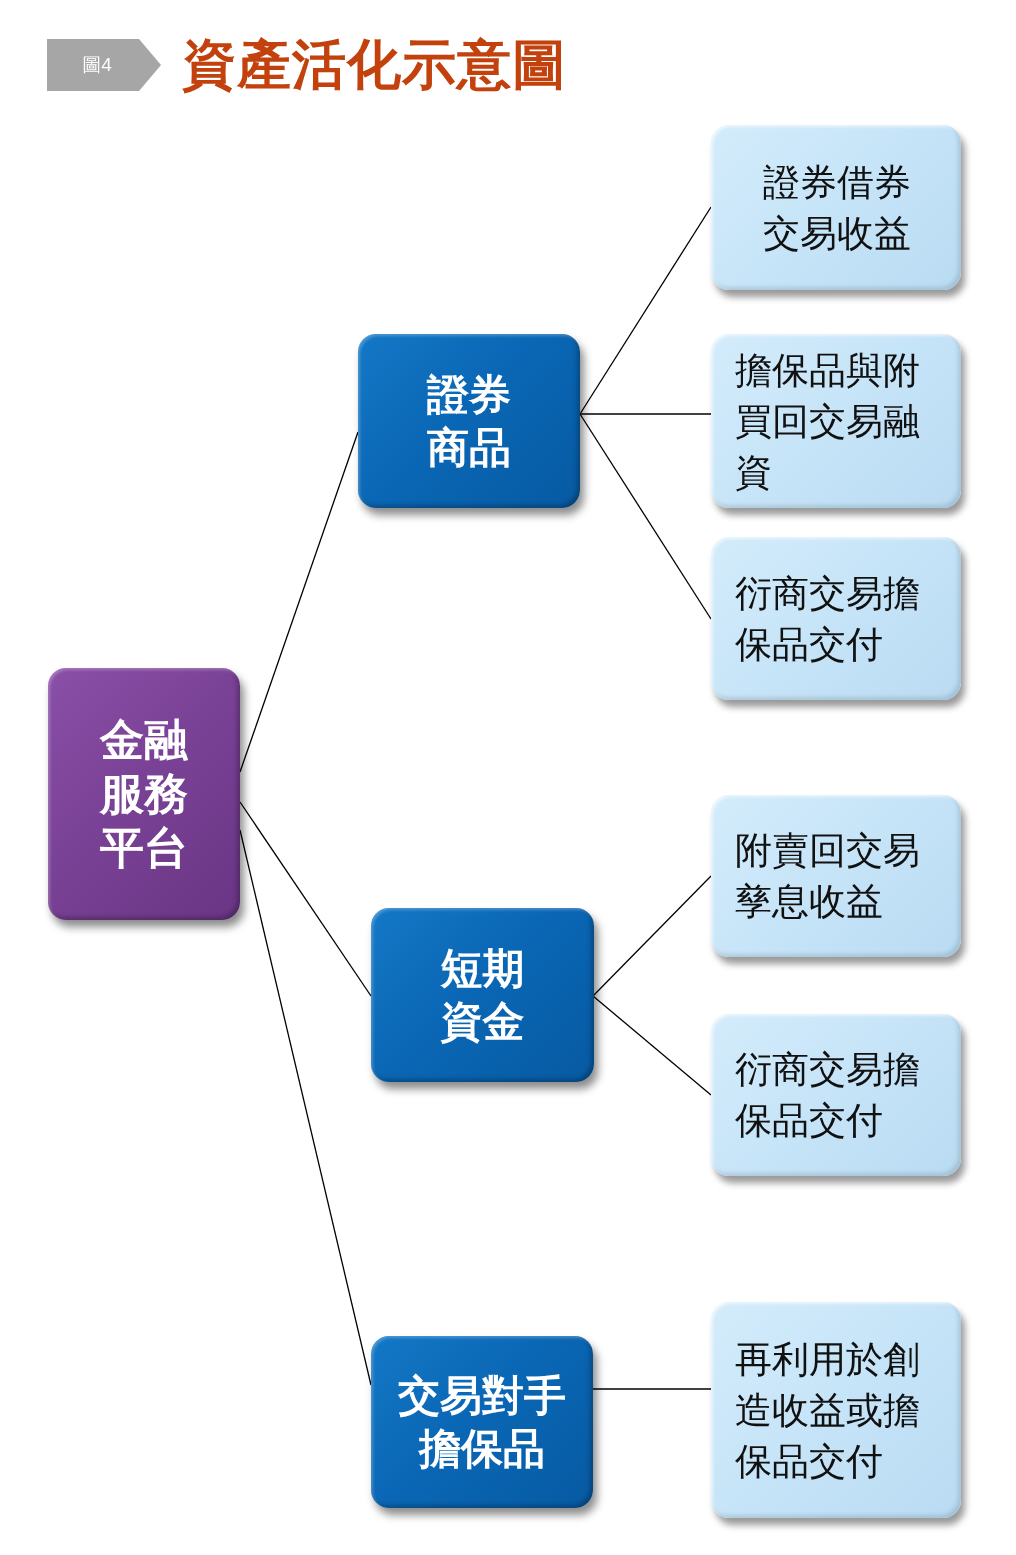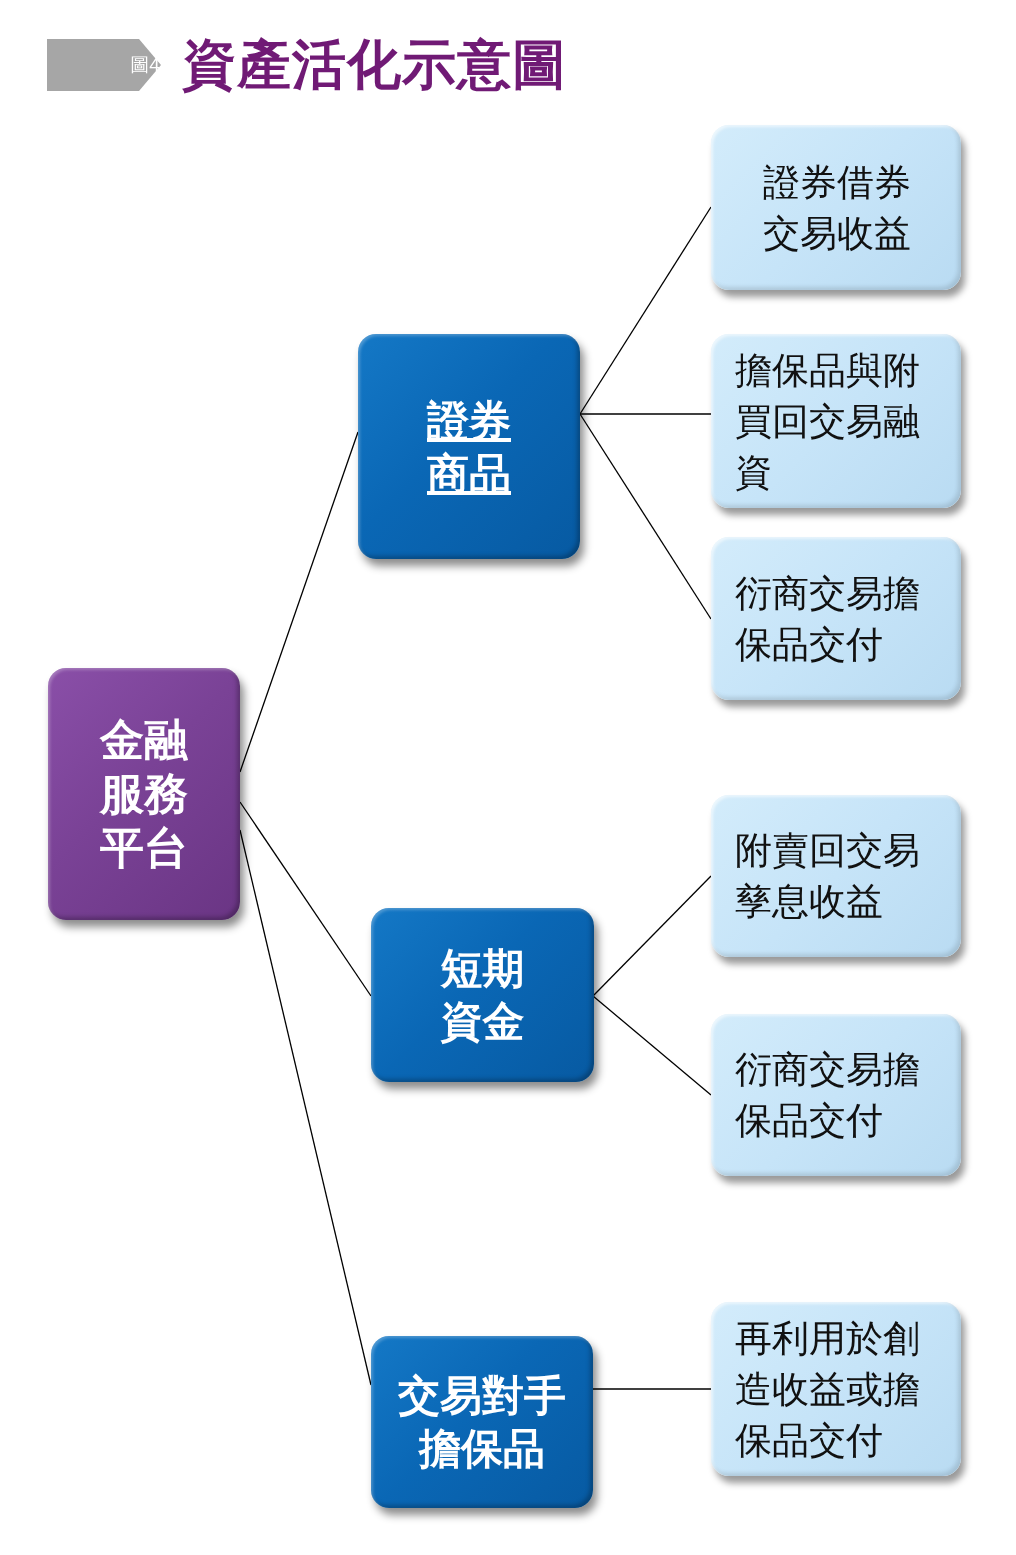--- a/index.html
+++ b/index.html
@@ -2,24 +2,24 @@
 <html><head>
 <meta charset="utf-8">
 <style>
   html, body { margin:0; padding:0; background:#ffffff; }
   body { width:1016px; height:1555px; position:relative; overflow:hidden;
          font-family:"DejaVu Sans", sans-serif; }
   .fig-tag { position:absolute; left:47px; top:39px; width:114px; height:52px; }
   .fig-tag svg { position:absolute; left:0; top:0; }
   .fig-tag-label { position:absolute; left:0; top:0; width:100px; height:52px; line-height:52px;
                    text-align:center; color:#ffffff; font-size:19px;
-                   font-family:"Liberation Sans", sans-serif;margin-left:48px; }
+                   font-family:"Liberation Sans", sans-serif; }
   .fig-title { position:absolute; left:182px; top:30px; height:68px; line-height:68px;
                font-family:"DejaVu Serif", serif; font-weight:bold; font-size:54px;
-               color:#701a75; letter-spacing:1px; white-space:nowrap; }
+               color:#c2410c; letter-spacing:1px; white-space:nowrap; }
   svg.lines { position:absolute; left:0; top:0; }
   .node { position:absolute; border-radius:18px; box-sizing:border-box;
           display:flex; align-items:center; justify-content:center; text-align:center; }
   .root { background:linear-gradient(135deg,#8a4fa8 0%,#7a4296 45%,#6a3584 100%);
           box-shadow: 4px 7px 8px rgba(0,0,0,0.45), inset 2px 2px 3px rgba(255,255,255,0.25),
                       inset -3px -3px 4px rgba(0,0,0,0.25);
           color:#fff; font-family:Liberation Sans, sans-serif; font-weight:bold; font-size:44px; line-height:54px; }
   .mid { background:linear-gradient(135deg,#1478c6 0%,#0a67b5 45%,#075aa2 100%);
          box-shadow: 4px 7px 8px rgba(0,0,0,0.45), inset 2px 2px 3px rgba(255,255,255,0.25),
                      inset -3px -3px 4px rgba(0,0,0,0.25);
@@ -56,21 +56,21 @@
     <line x1="593" y1="1389" x2="711" y2="1389"></line>
   </g>
 </svg>
 
 <div class="node root" style="left:48px;top:668px;width:192px;height:252px;">
   <span class="txt">金融
 服務
 平台</span>
 </div>
 
-<div class="node mid" style="left:358px;top:334px;width:222px;height:225px;text-decoration:underline;">
+<div class="node mid" style="left:358px;top:334px;width:222px;height:174px;">
   <span class="txt">證券
 商品</span>
 </div>
 <div class="node mid" style="left:371px;top:908px;width:223px;height:174px;">
   <span class="txt">短期
 資金</span>
 </div>
 <div class="node mid" style="left:371px;top:1336px;width:222px;height:172px;">
   <span class="txt">交易對手
 擔保品</span>
@@ -90,17 +90,17 @@
 保品交付</span>
 </div>
 <div class="node leaf" style="left:711px;top:795px;width:250px;height:162px;">
   <span class="txt">附賣回交易
 孳息收益</span>
 </div>
 <div class="node leaf" style="left:711px;top:1014px;width:250px;height:162px;">
   <span class="txt">衍商交易擔
 保品交付</span>
 </div>
-<div class="node leaf" style="left:711px;top:1302px;width:250px;height:174px;">
+<div class="node leaf" style="left:711px;top:1302px;width:250px;height:216px;">
   <span class="txt">再利用於創
 造收益或擔
 保品交付</span>
 </div>
 
 </body></html>

